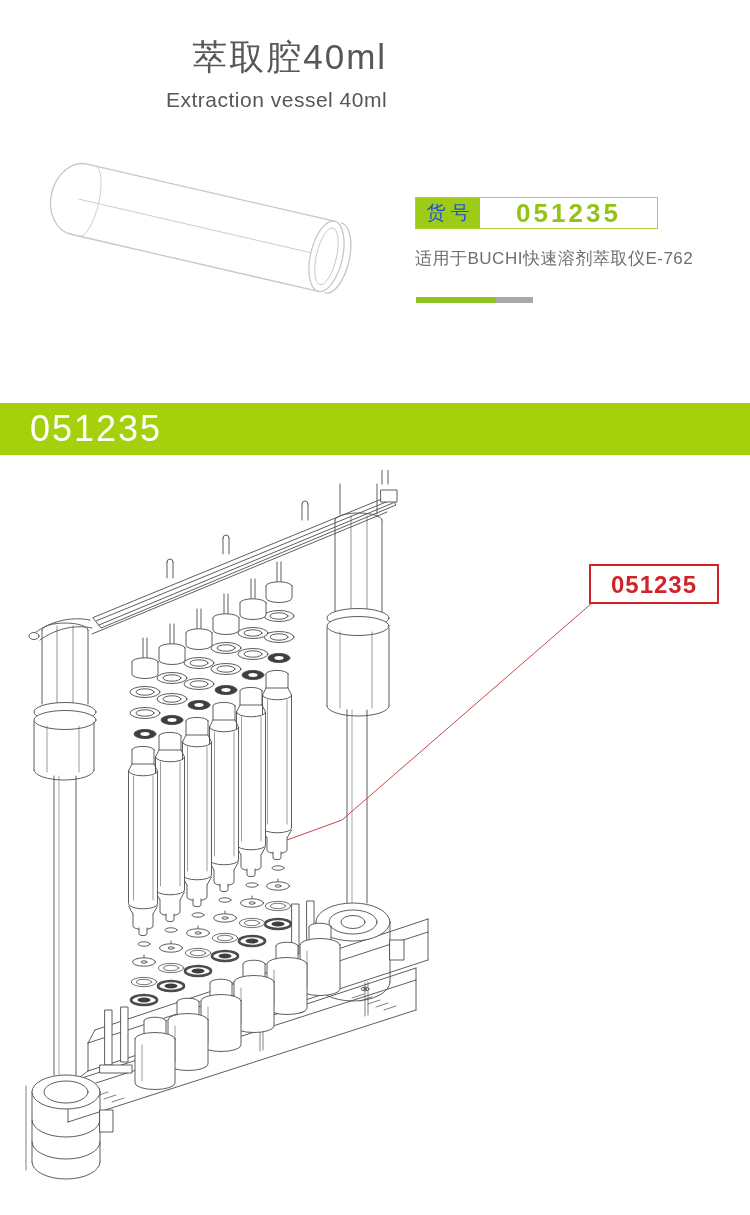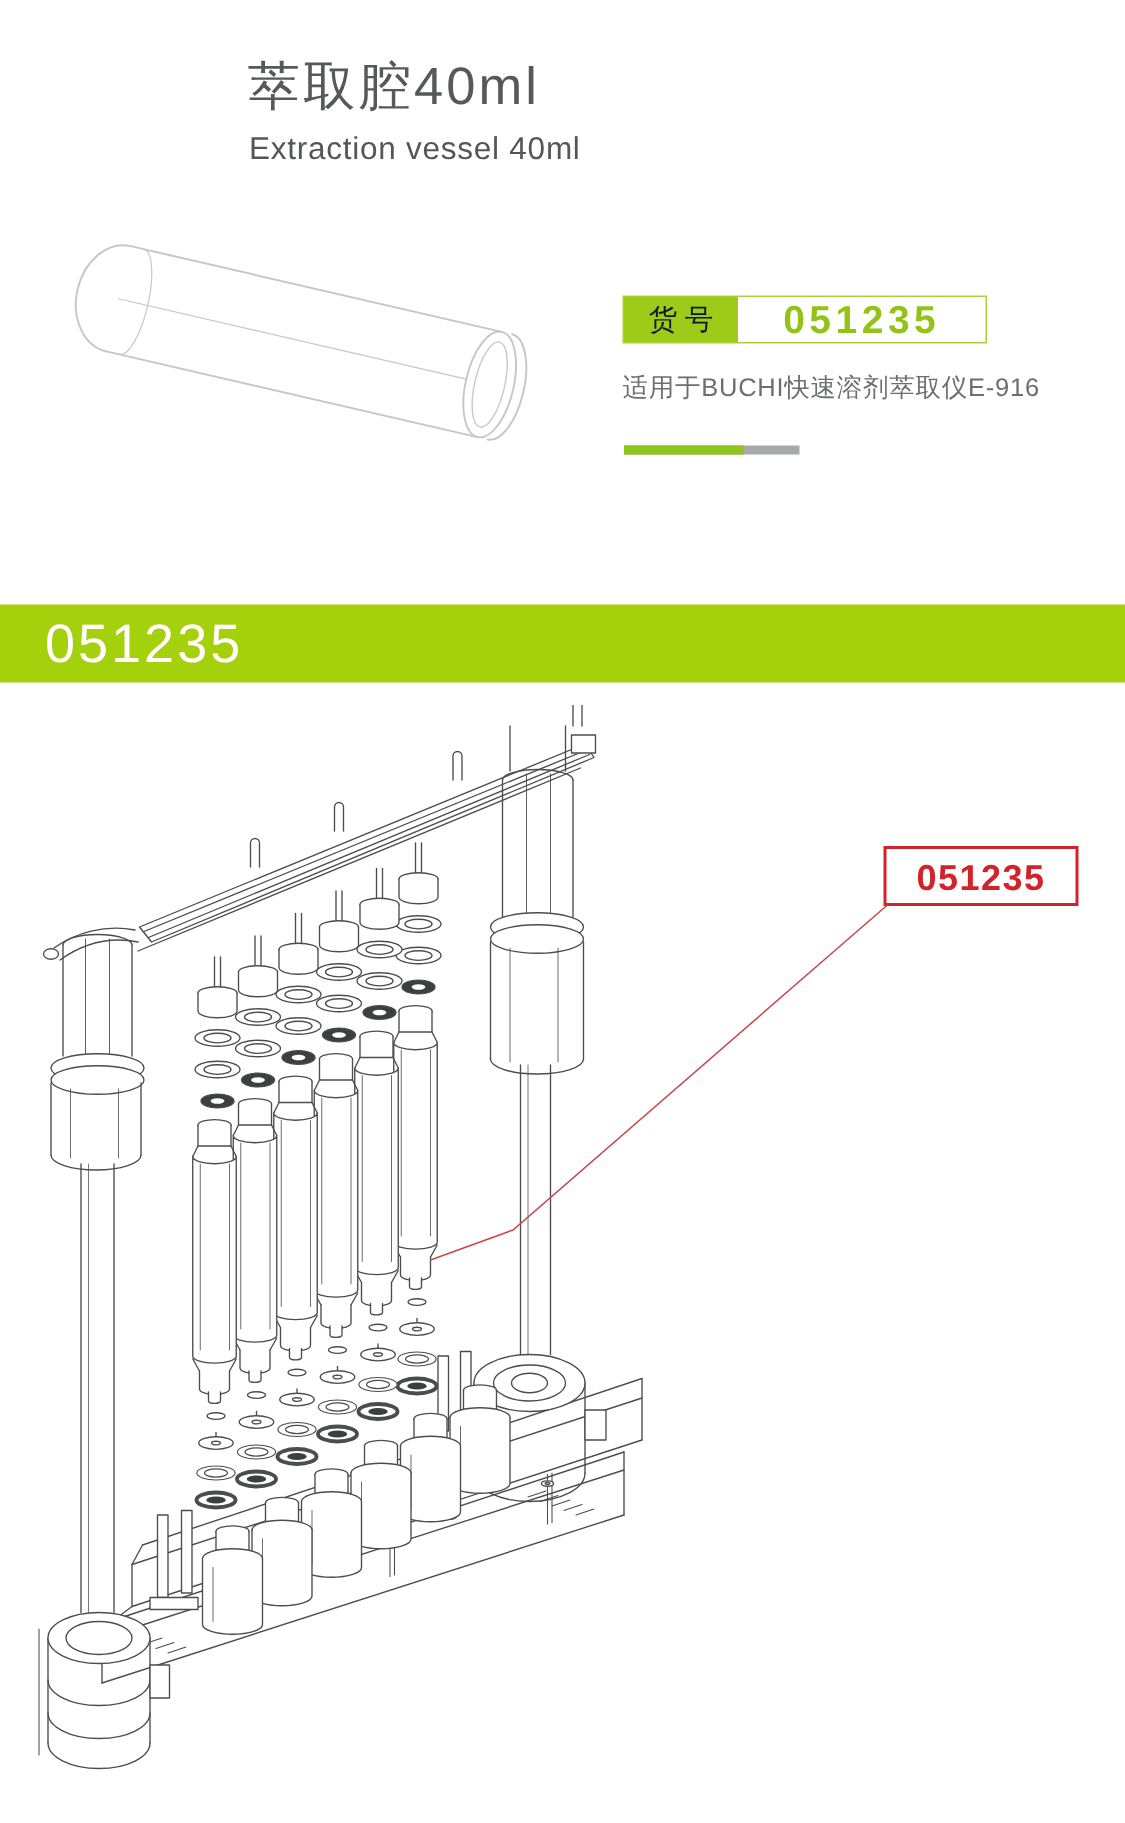--- a/index.html
+++ b/index.html
@@ -2,29 +2,29 @@
 <html><head>
 <meta charset="utf-8">
 <style>
   html,body{margin:0;padding:0;background:#fff;}
   .page{
     position:relative;width:750px;height:1215px;background:#ffffff;
     font-family:"Liberation Sans", sans-serif;overflow:hidden;
   }
   
   .titles{position:absolute;left:165px;top:34px;}
-  .title-cn{margin:0;font-size:35px;font-weight:400;color:#57585a;letter-spacing:2px;}
+  .title-cn{margin:0;font-size:35px;font-weight:400;color:#57585a;letter-spacing:2px;text-align:right;}
   .title-en{margin:7px 0 0 1px;font-size:21px;font-weight:400;color:#55565a;letter-spacing:.5px;}
   .tube-svg{position:absolute;left:36px;top:126px;}
   .item-box{
     position:absolute;left:415px;top:197px;width:243px;height:32px;
     border:1px solid #abd138;box-sizing:border-box;display:flex;background:#fff;
   }
   .item-label{
-    width:76px;background:#9ecb18;color:#0f172a;font-size:19px;
+    width:64px;background:#9ecb18;color:#1d4ed8;font-size:19px;
     display:flex;align-items:center;justify-content:center;letter-spacing:5px;text-indent:5px;
   }
   .item-code{
     flex:1;display:flex;align-items:center;justify-content:center;
     color:#94c317;font-weight:700;font-size:26px;letter-spacing:3px;
   }
   .compat{position:absolute;left:415px;top:247px;margin:0;font-size:17px;color:#6d6e71;letter-spacing:.5px;}
   .divider{position:absolute;left:416px;top:297px;width:117px;height:6px;background:#a7a9ac;}
   .divider-green{position:absolute;left:0;top:0;width:80px;height:6px;background:#8fc31f;}
   
@@ -55,21 +55,21 @@
       <ellipse cx="290" cy="36" rx="10" ry="29" stroke-width=".9"></ellipse>
       <path d="M297,0 a16,36 0 0 1 0,72"></path>
     </g>
   </svg>
 
   <div class="item-box">
     <span class="item-label">货号</span>
     <span class="item-code">051235</span>
   </div>
 
-  <p class="compat">适用于BUCHI快速溶剂萃取仪E-916</p>
+  <p class="compat">适用于BUCHI快速溶剂萃取仪E-762</p>
 
   <div class="divider">
     <span class="divider-green"></span>
   </div>
 
   <div class="banner">
     <span class="banner-code">051235</span>
   </div>
 
   <svg class="diagram-svg" width="750" height="745" viewBox="0 0 750 745">

